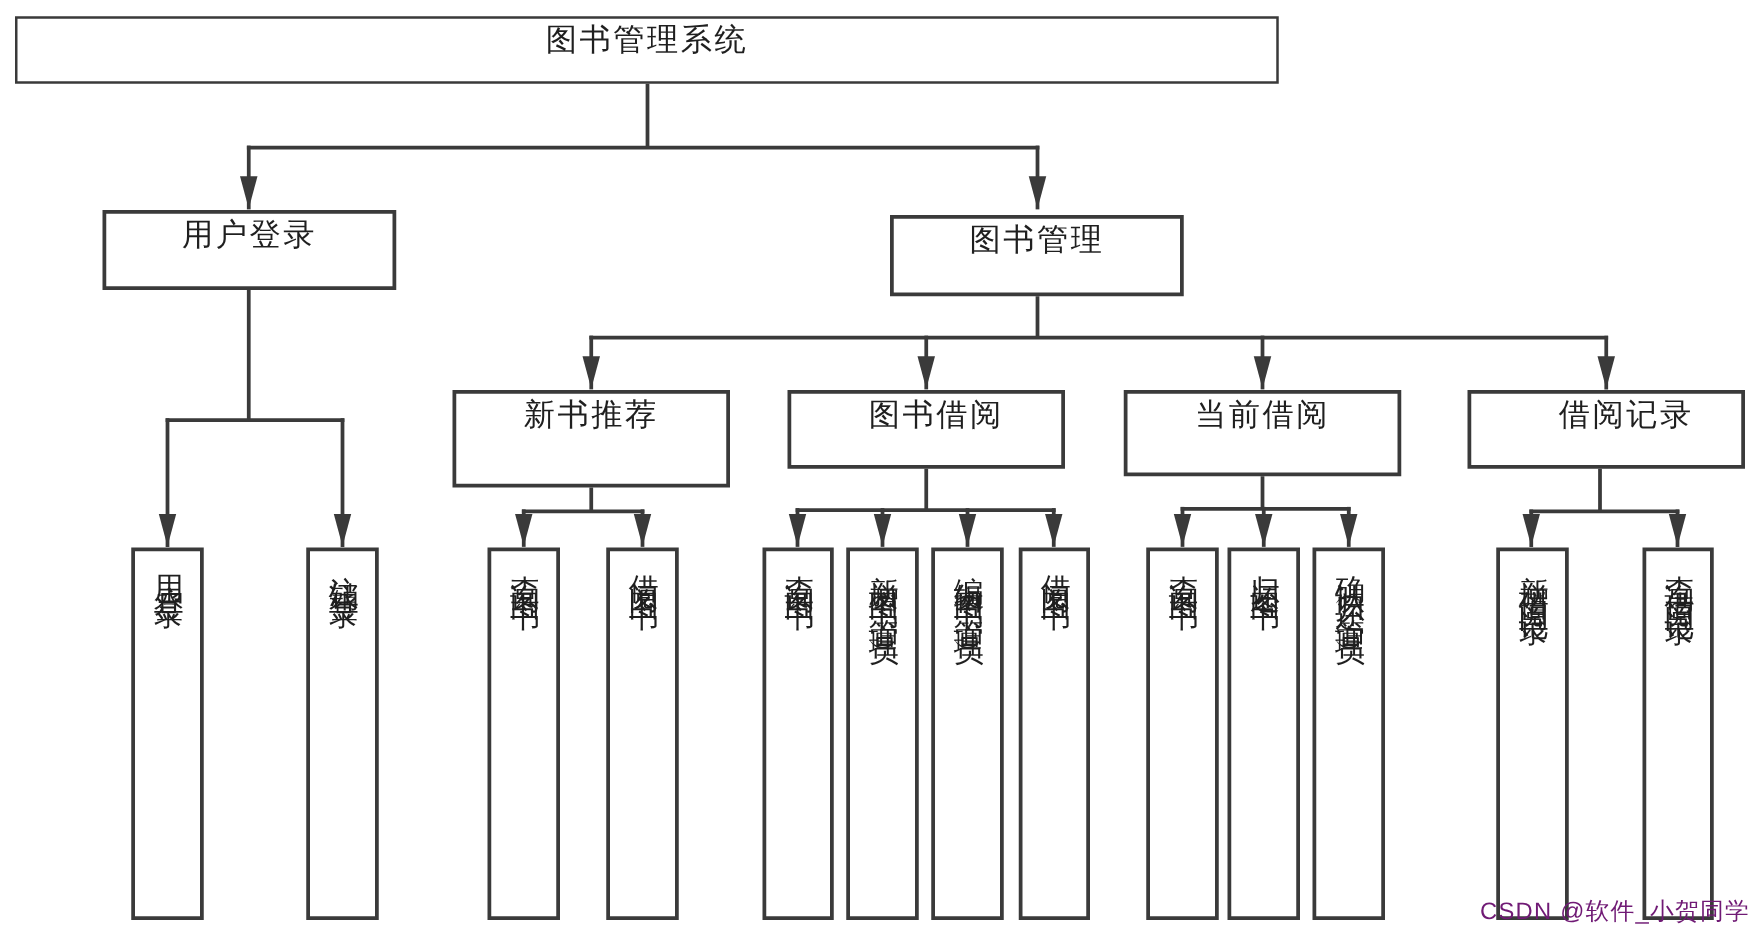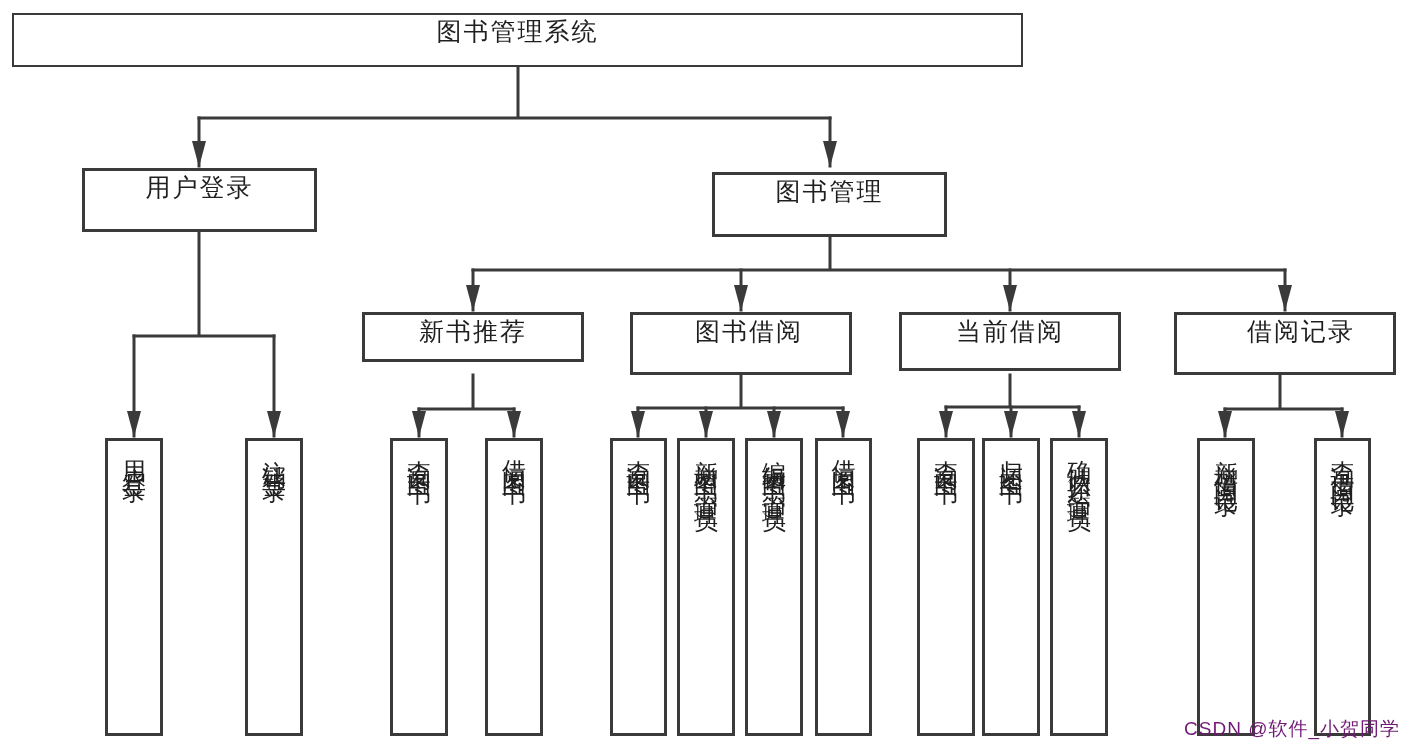--- a/index.html
+++ b/index.html
@@ -116,27 +116,27 @@
     <span>图书管理系统</span>
   </div>
 
   <div class="node hnode" style="left:82px; top:168px; width:235px; height:64px;">
     <span>用户登录</span>
   </div>
   <div class="node hnode" style="left:712px; top:172px; width:235px; height:65px;">
     <span>图书管理</span>
   </div>
 
-  <div class="node hnode" style="left:362px; top:312px; width:222px; height:50px;">
+  <div class="node hnode" style="left:362px; top:312px; width:222px; height:78px;">
     <span>新书推荐</span>
   </div>
   <div class="node hnode" style="left:630px; top:312px; width:222px; height:63px;padding-left:16px;">
     <span>图书借阅</span>
   </div>
-  <div class="node hnode" style="left:899px; top:312px; width:222px; height:59px;">
+  <div class="node hnode" style="left:899px; top:312px; width:222px; height:69px;">
     <span>当前借阅</span>
   </div>
   <div class="node hnode" style="left:1174px; top:312px; width:222px; height:63px;padding-left:32px;">
     <span>借阅记录</span>
   </div>
 
   <div class="node vnode" style="left:105px; top:438px; width:58px; height:298px;">
     <span class="vtext">用户登录</span>
   </div>
   <div class="node vnode" style="left:245px; top:438px; width:58px; height:298px;">

